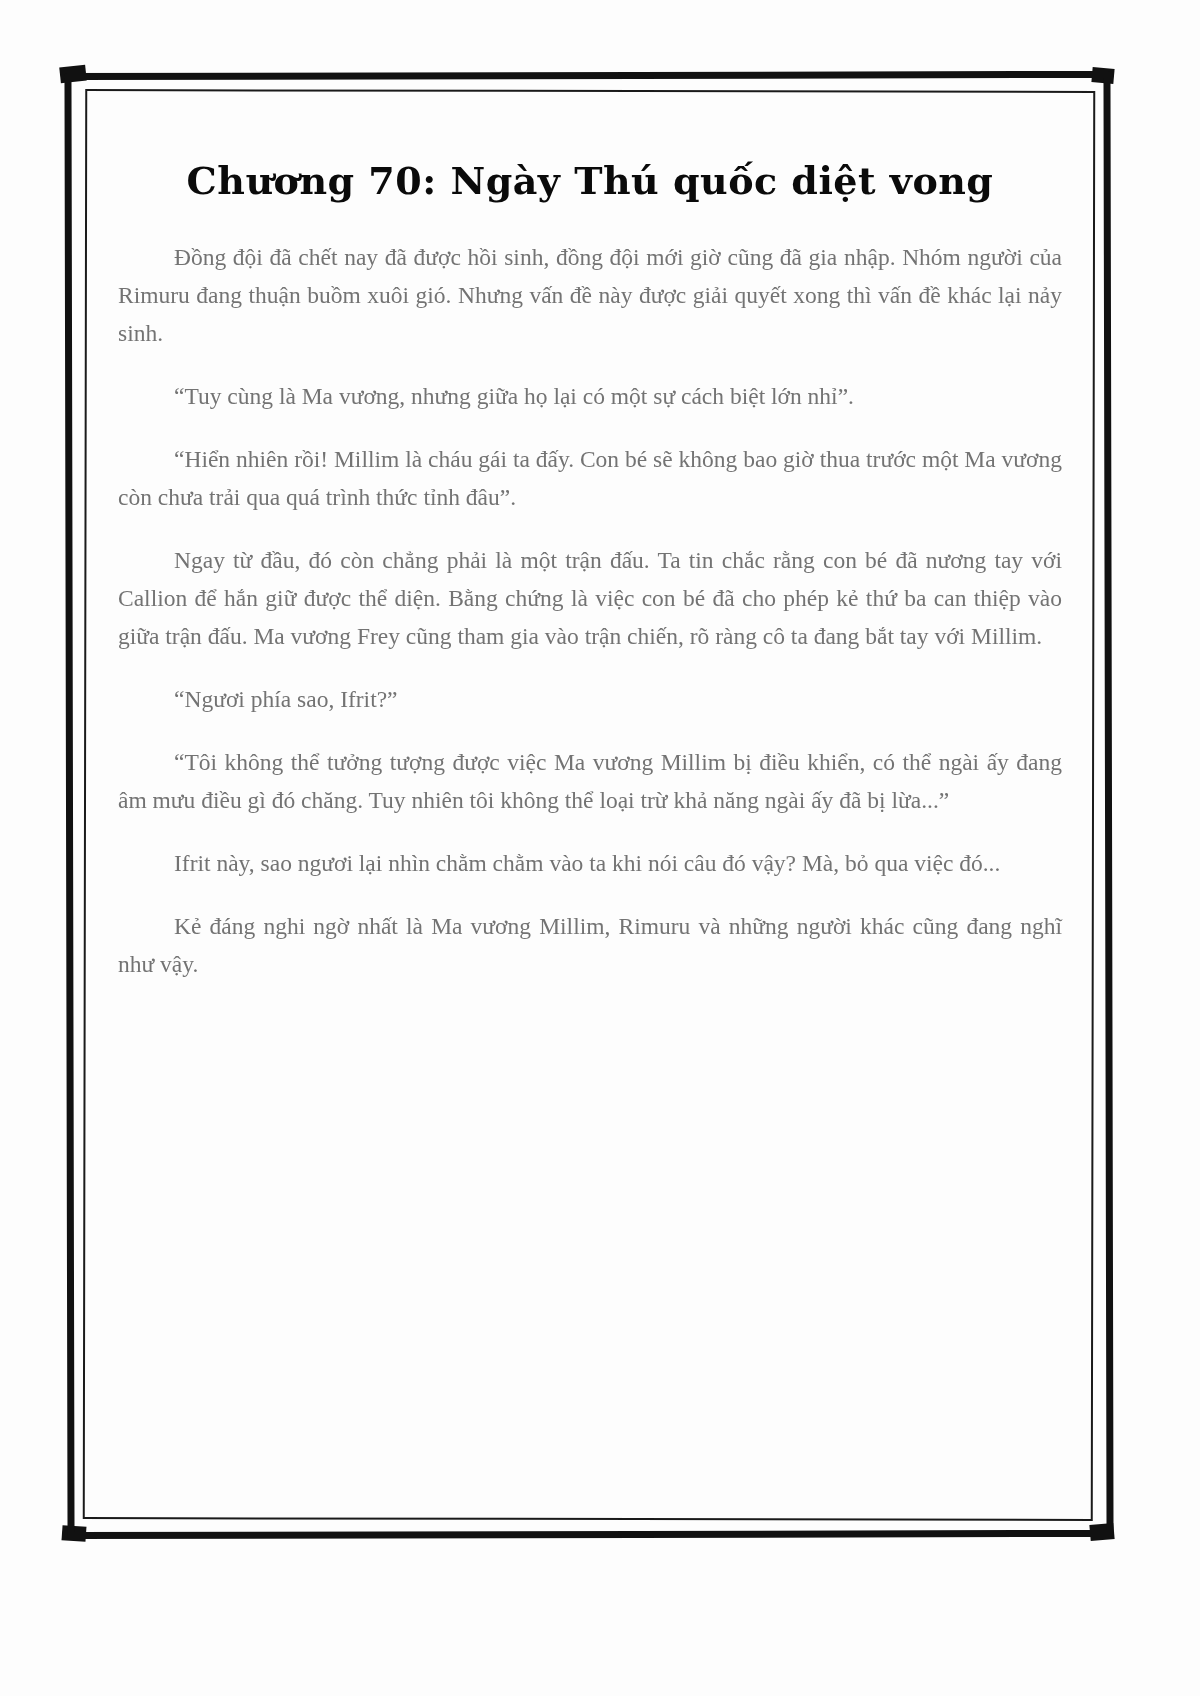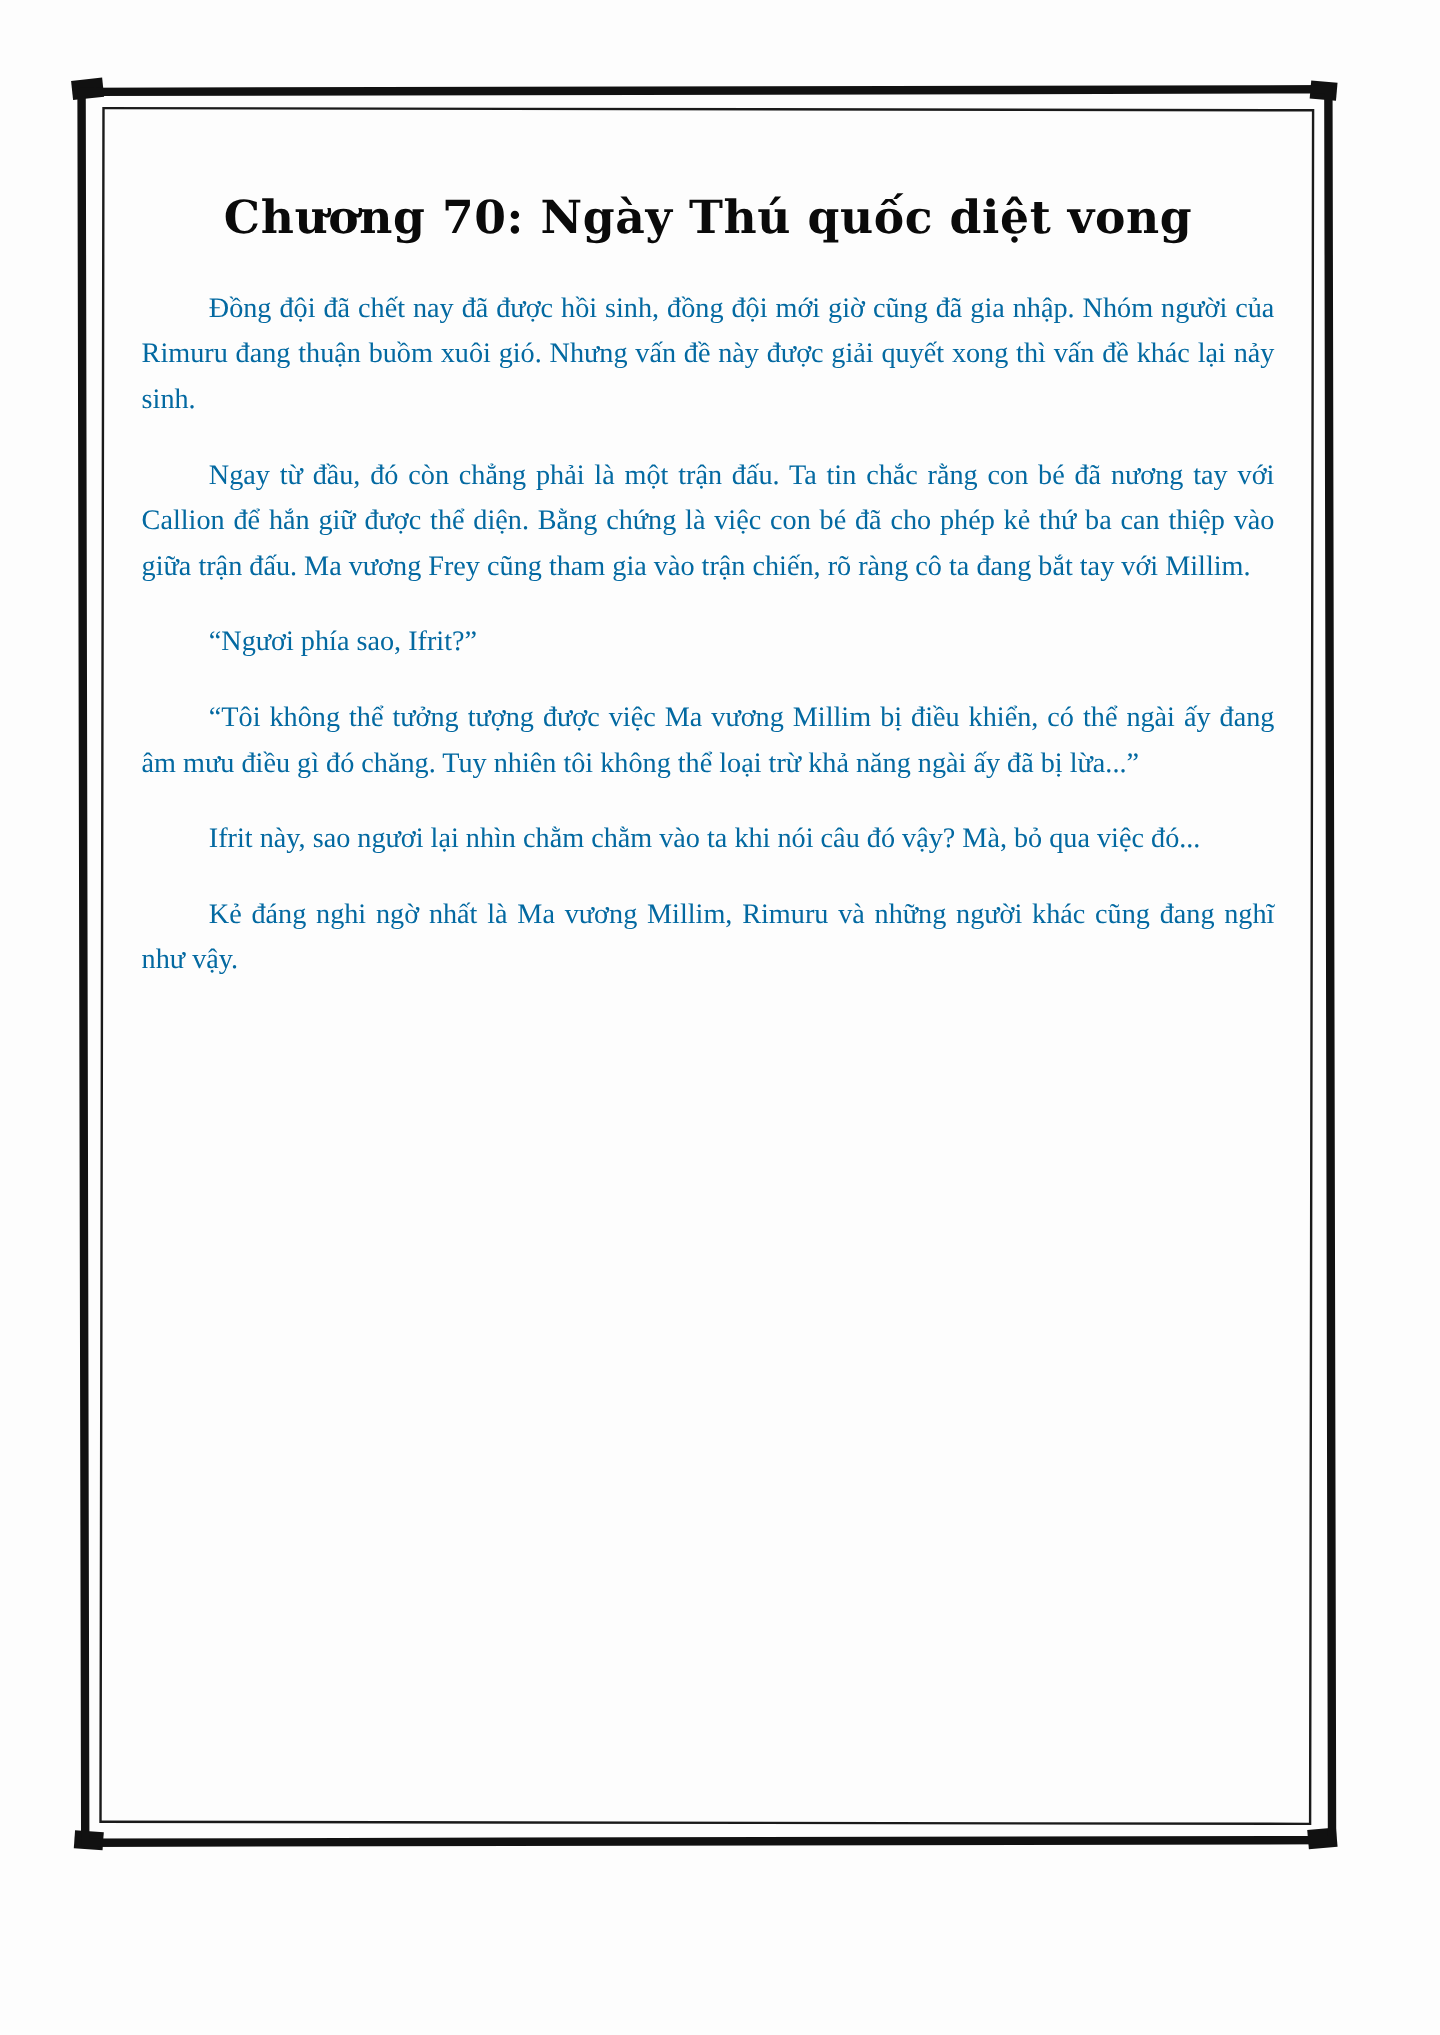--- a/index.html
+++ b/index.html
@@ -68,21 +68,21 @@
     text-align: center;
     letter-spacing: 0.5px;
     color: #0a0a0a;
     margin: 18px 0 34px 0;
     line-height: 1.2;
   }
   .body-text p {
     font-family: "Liberation Serif", serif;
     font-size: 23.5px;
     line-height: 1.62;
-    color: #0369a1;
+    color: #737373;
     text-align: justify;
     text-indent: 56px;
     margin: 0 0 25px 0;
   }
   .body-text p:last-child { margin-bottom: 0; }
 </style>
 </head>
 <body>
 
 <div class="page">
@@ -90,20 +90,22 @@
   <div class="blot tr"></div>
   <div class="blot bl"></div>
   <div class="blot br"></div>
   <div class="frame-outer"></div>
   <div class="frame-inner"></div>
 
   <div class="content">
     <h1 class="chapter-title">Chương 70: Ngày Thú quốc diệt vong</h1>
     <div class="body-text">
       <p>Đồng đội đã chết nay đã được hồi sinh, đồng đội mới giờ cũng đã gia nhập. Nhóm người của Rimuru đang thuận buồm xuôi gió. Nhưng vấn đề này được giải quyết xong thì vấn đề khác lại nảy sinh.</p>
+      <p>“Tuy cùng là Ma vương, nhưng giữa họ lại có một sự cách biệt lớn nhỉ”.</p>
+      <p>“Hiển nhiên rồi! Millim là cháu gái ta đấy. Con bé sẽ không bao giờ thua trước một Ma vương còn chưa trải qua quá trình thức tỉnh đâu”.</p>
       <p>Ngay từ đầu, đó còn chẳng phải là một trận đấu. Ta tin chắc rằng con bé đã nương tay với Callion để hắn giữ được thể diện. Bằng chứng là việc con bé đã cho phép kẻ thứ ba can thiệp vào giữa trận đấu. Ma vương Frey cũng tham gia vào trận chiến, rõ ràng cô ta đang bắt tay với Millim.</p>
       <p>“Ngươi phía sao, Ifrit?”</p>
       <p>“Tôi không thể tưởng tượng được việc Ma vương Millim bị điều khiển, có thể ngài ấy đang âm mưu điều gì đó chăng. Tuy nhiên tôi không thể loại trừ khả năng ngài ấy đã bị lừa...”</p>
       <p>Ifrit này, sao ngươi lại nhìn chằm chằm vào ta khi nói câu đó vậy? Mà, bỏ qua việc đó...</p>
       <p>Kẻ đáng nghi ngờ nhất là Ma vương Millim, Rimuru và những người khác cũng đang nghĩ như vậy.</p>
     </div>
   </div>
 </div>
 
 </body></html>

